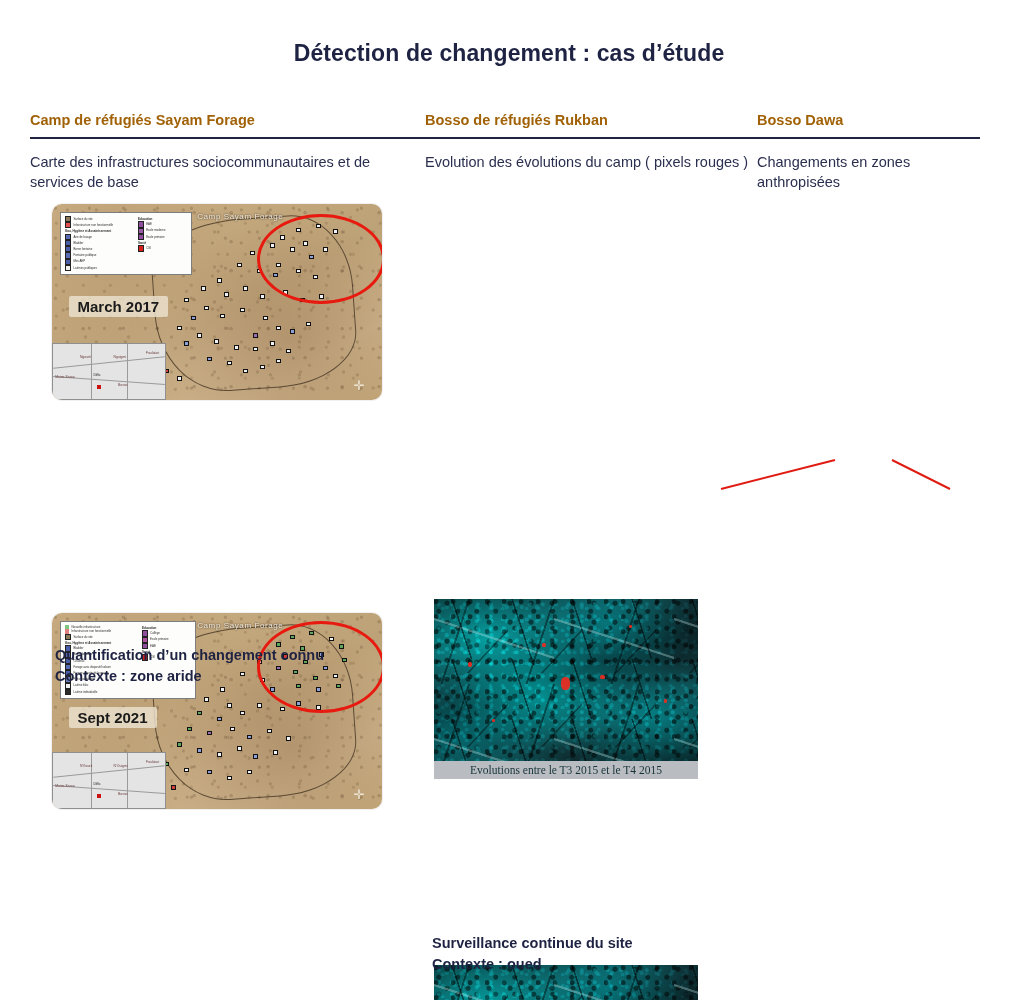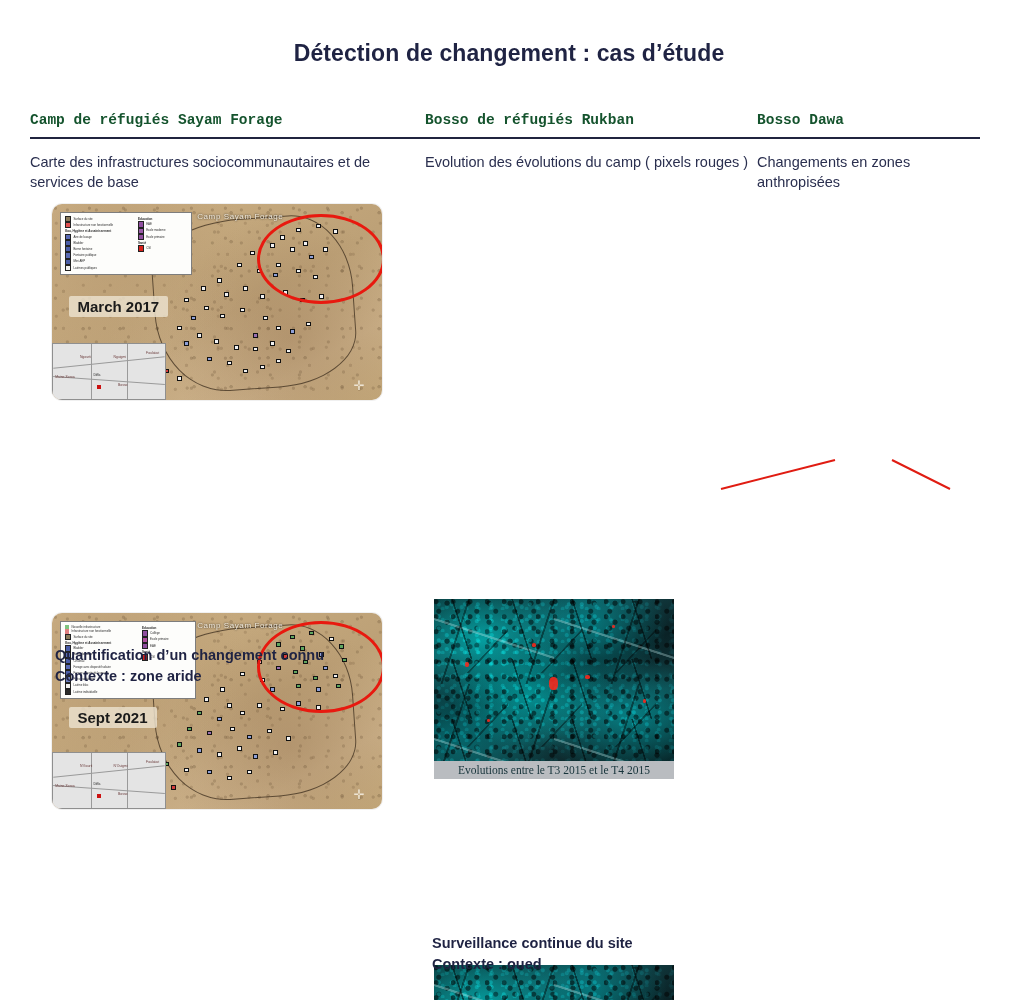--- a/index.html
+++ b/index.html
@@ -41,24 +41,23 @@
     position: absolute;
     top: 0;
   }
   .col-a { left: 30px;  width: 385px; }
   .col-b { left: 425px; width: 325px; }
   .col-c { left: 757px; width: 225px; }
 
   .col-head {
     font-size: 14.5px;
     font-weight: bold;
-    color: #14532d;
+    color: #a16207;
     line-height: 1.2;
     white-space: nowrap;
-    font-family: Liberation Mono, monospace;
   }
   .rule {
     position: absolute;
     top: 25px;
     left: 30px;
     width: 950px;
     height: 2px;
     background: #20243f;
   }
   .col-sub {
@@ -186,20 +185,21 @@
     font-size: 13px;
     line-height: 13px;
     text-align: center;
   }
 
   
   .cd-tile {
     position: relative;
     overflow: hidden;
     background: #a21caf;
+    padding-left: 24px;
   }
   .cd-img {
     position: absolute;
     left: 0; right: 0; top: 0;
     bottom: 18px;
     background:
       radial-gradient(ellipse at 20% 25%, rgba(0,190,190,.75), transparent 38%),
       radial-gradient(ellipse at 65% 15%, rgba(0,160,165,.6), transparent 35%),
       radial-gradient(ellipse at 40% 60%, rgba(0,205,205,.62), transparent 40%),
       radial-gradient(ellipse at 82% 72%, rgba(0,175,180,.6), transparent 36%),

